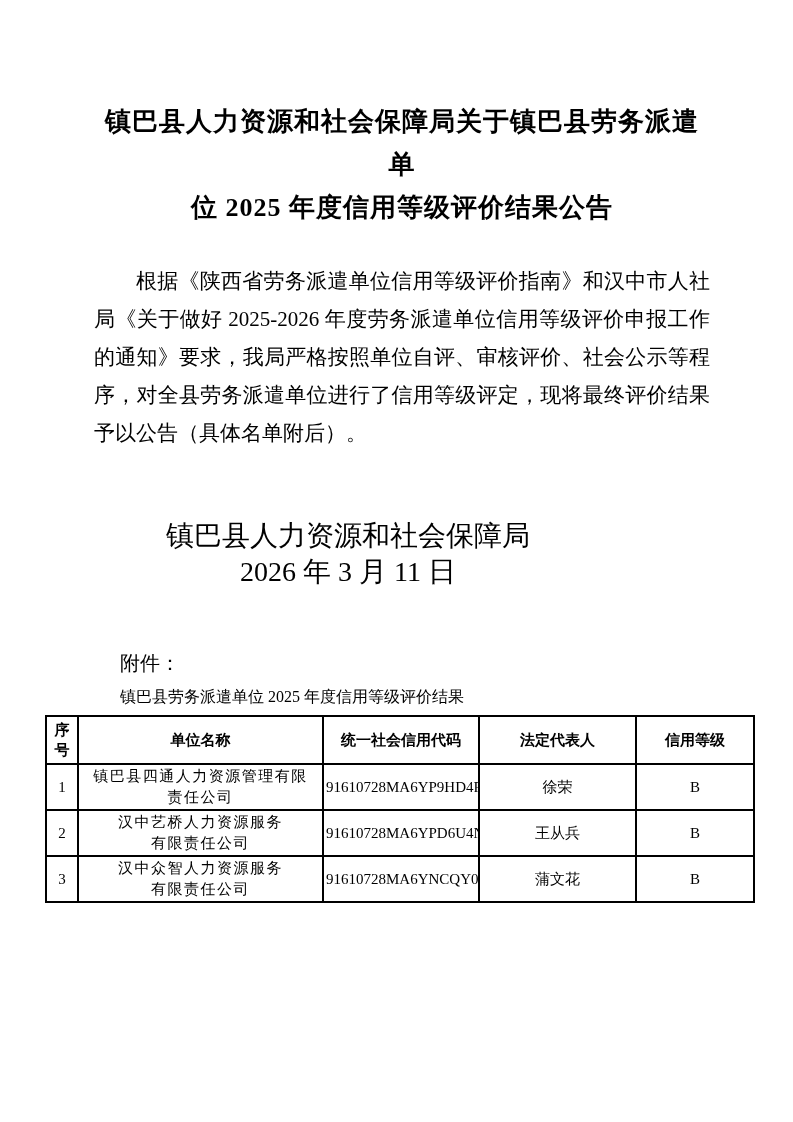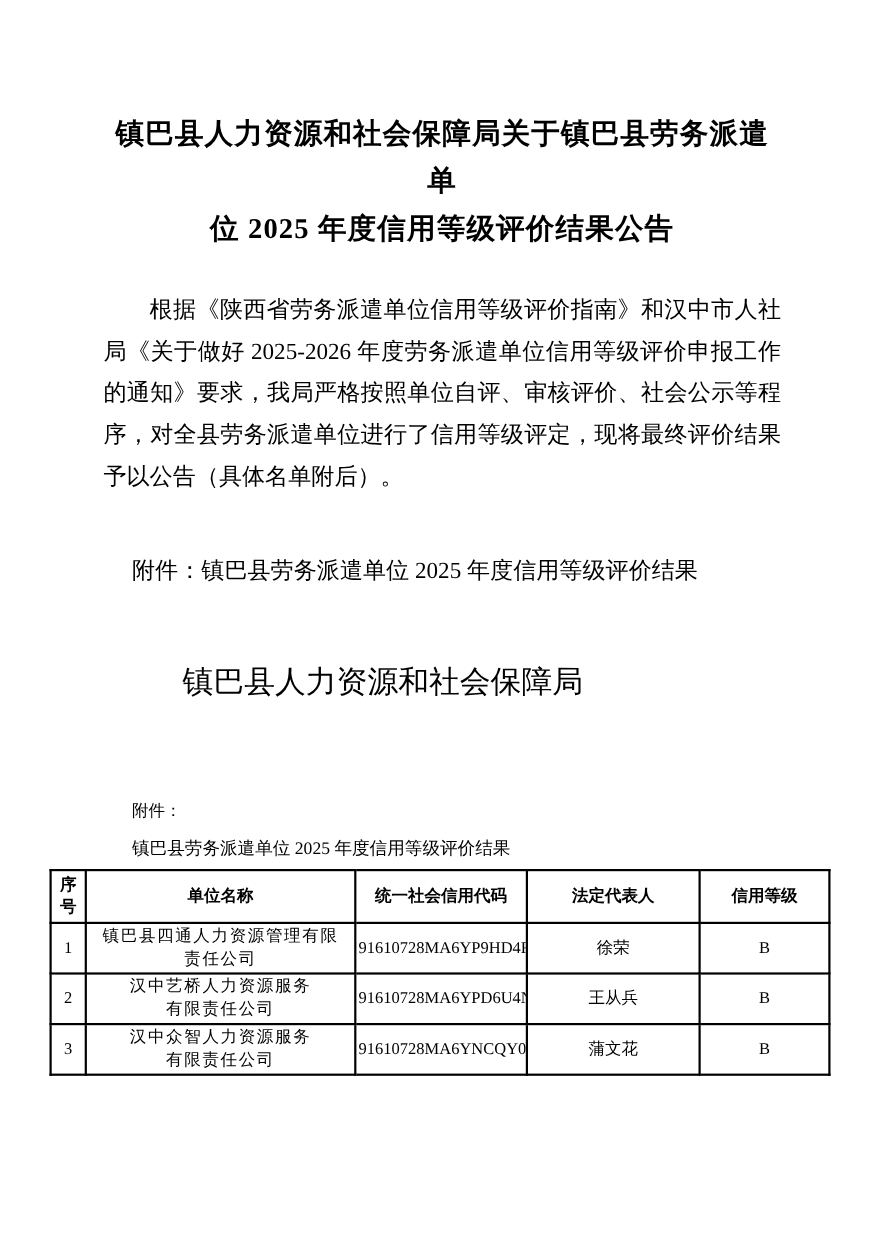--- a/index.html
+++ b/index.html
@@ -40,22 +40,22 @@
   }
   .signature {
     margin-top: 66px;
     margin-left: 72px;
     width: fit-content;
     text-align: center;
     font-size: 28px;
     line-height: 36px;
   }
   .attachment-head {
-    margin-top: 82px;
-    font-size: 15px;
+    margin-top: 56px;
+    font-size: 20px;
     line-height: 34px;
     padding-left: 26px;
   }
   .attachment-table-title {
     font-size: 16px;
     line-height: 34px;
     padding-left: 26px;
   }
   .table-wrap {
     margin: 1px 0 0 45px;
@@ -95,24 +95,24 @@
 <body>
 
 <div class="page">
   <div class="content">
 
     <h1 class="doc-title">镇巴县人力资源和社会保障局关于镇巴县劳务派遣单
 位 2025 年度信用等级评价结果公告</h1>
 
     <p class="doc-body">根据《陕西省劳务派遣单位信用等级评价指南》和汉中市人社局《关于做好 2025-2026 年度劳务派遣单位信用等级评价申报工作的通知》要求，我局严格按照单位自评、审核评价、社会公示等程序，对全县劳务派遣单位进行了信用等级评定，现将最终评价结果予以公告（具体名单附后）。</p>
 
-    <p class="attachment-note">附件：镇巴县劳务派遣单位 2025 年度信用等级评价结果</p>
 
     <div class="signature">
       <div>镇巴县人力资源和社会保障局</div>
+      <div>2026 年 3 月 11 日</div>
     </div>
 
     <div class="attachment-head">附件：</div>
 
     <div class="attachment-table-title">镇巴县劳务派遣单位 2025 年度信用等级评价结果</div>
   </div>
 
   <div class="table-wrap">
     <table class="results">
       <colgroup>

